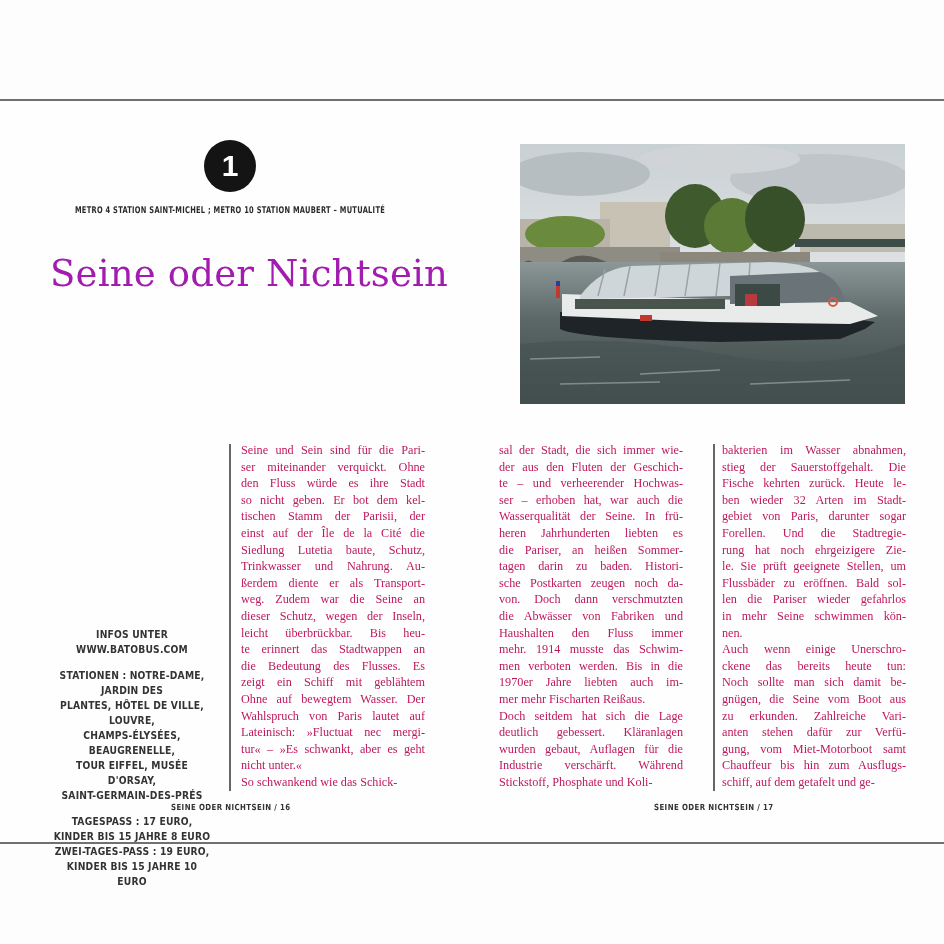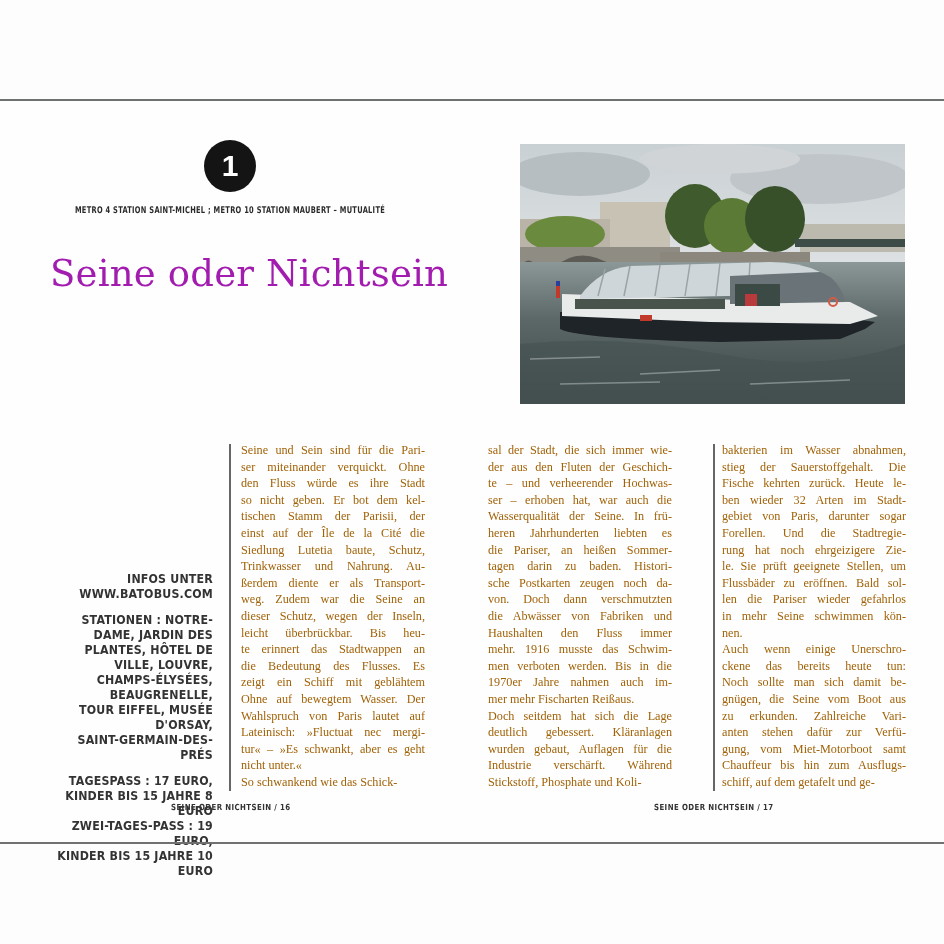--- a/index.html
+++ b/index.html
@@ -21,38 +21,38 @@
     position:absolute; left:40px; top:205px; width:380px; text-align:center;
     font-family:"DejaVu Sans Condensed","DejaVu Sans", sans-serif; font-weight:bold;
     font-size:7.4px; letter-spacing:0.3px; color:#2a2a2a; transform:scaleY(1.25);
   }
   .title {
     position:absolute; left:50px; top:252px; font-size:37px; color:#a21caf; letter-spacing:0.2px;
     font-family:"DejaVu Serif", serif; font-weight:normal;
   }
 
   .infobox {
-    position:absolute; left:44px; top:572px; width:176px; text-align:right;
-    font-family:"DejaVu Sans", sans-serif; font-weight:bold; font-size:12px; line-height:15px;
+    position:absolute; left:44px; top:627px; width:176px; text-align:center;
+    font-family:"DejaVu Sans", sans-serif; font-weight:bold; font-size:10px; line-height:15px;
     letter-spacing:0.2px; color:#333; text-transform:uppercase;
   }
   .infobox p { margin:0 0 11px 0; transform:scaleX(0.92); transform-origin:center; }
 
   .vline { position:absolute; width:2px; background:#666; }
   .vline.left { left:229px; top:444px; height:347px; }
   .vline.right { left:713px; top:444px; height:347px; }
 
   .col {
     position:absolute; top:442px; width:184px; font-size:12.2px; line-height:16.6px;
-    text-align:justify; color:#a16207; hyphens:manual;
+    text-align:justify; color:#be185d; hyphens:manual;
   }
   .col .ln { display:block; text-align:justify; text-align-last:justify; white-space:nowrap; height:16.6px; overflow:hidden; }
   .col .ln.last { text-align-last:left; }
   .col1 { left:241px; }
-  .col2 { left:488px; }
+  .col2 { left:499px; }
   .col3 { left:722px;font-family:Liberation Serif, serif; }
 
   .footer {
     position:absolute; top:804px; font-family:"DejaVu Sans", sans-serif; font-weight:bold;
     font-size:7px; letter-spacing:0.4px; color:#333; transform:scaleY(1.2);
   }
   .footer.left { left:171px; }
   .footer.right { left:654px; }
 
   .photo {
@@ -122,23 +122,23 @@
     <span class="ln">te – und verheerender Hochwas-</span>
     <span class="ln">ser – erhoben hat, war auch die</span>
     <span class="ln">Wasserqualität der Seine. In frü-</span>
     <span class="ln">heren Jahrhunderten liebten es</span>
     <span class="ln">die Pariser, an heißen Sommer-</span>
     <span class="ln">tagen darin zu baden. Histori-</span>
     <span class="ln">sche Postkarten zeugen noch da-</span>
     <span class="ln">von. Doch dann verschmutzten</span>
     <span class="ln">die Abwässer von Fabriken und</span>
     <span class="ln">Haushalten den Fluss immer</span>
-    <span class="ln">mehr. 1916 musste das Schwim-</span>
+    <span class="ln">mehr. 1914 musste das Schwim-</span>
     <span class="ln">men verboten werden. Bis in die</span>
-    <span class="ln">1970er Jahre nahmen auch im-</span>
+    <span class="ln">1970er Jahre liebten auch im-</span>
     <span class="ln last">mer mehr Fischarten Reißaus.</span>
     <span class="ln">Doch seitdem hat sich die Lage</span>
     <span class="ln">deutlich gebessert. Kläranlagen</span>
     <span class="ln">wurden gebaut, Auflagen für die</span>
     <span class="ln">Industrie verschärft. Während</span>
     <span class="ln last">Stickstoff, Phosphate und Koli-</span>
   </div>
 <div class="col col3">
     <span class="ln">bakterien im Wasser abnahmen,</span>
     <span class="ln">stieg der Sauerstoffgehalt. Die</span>

